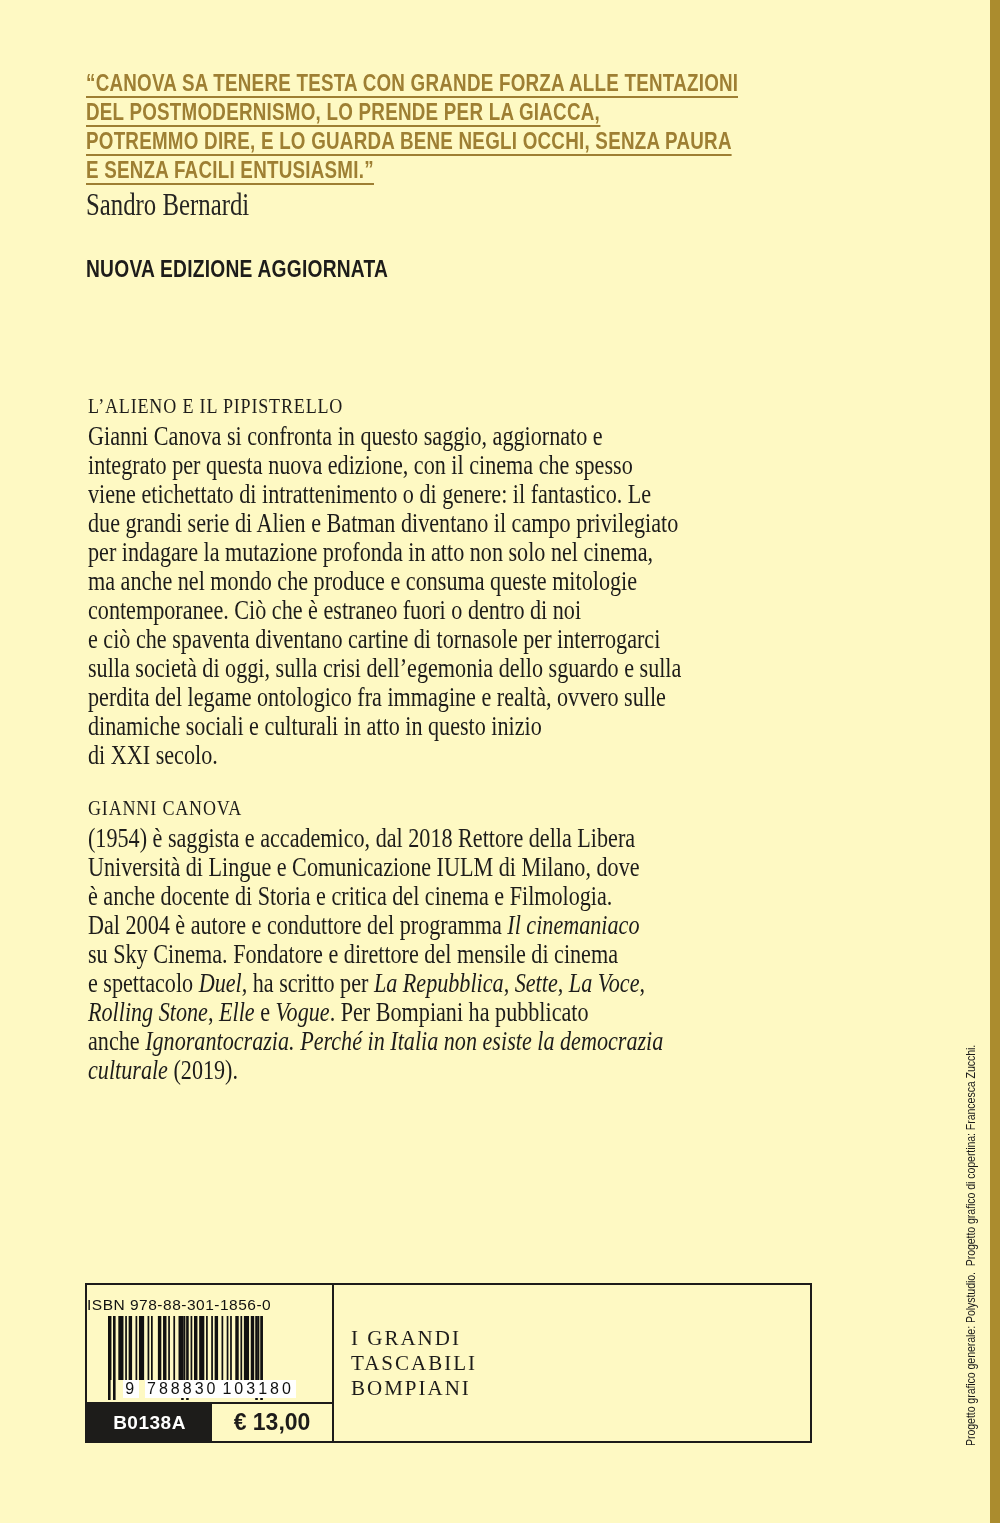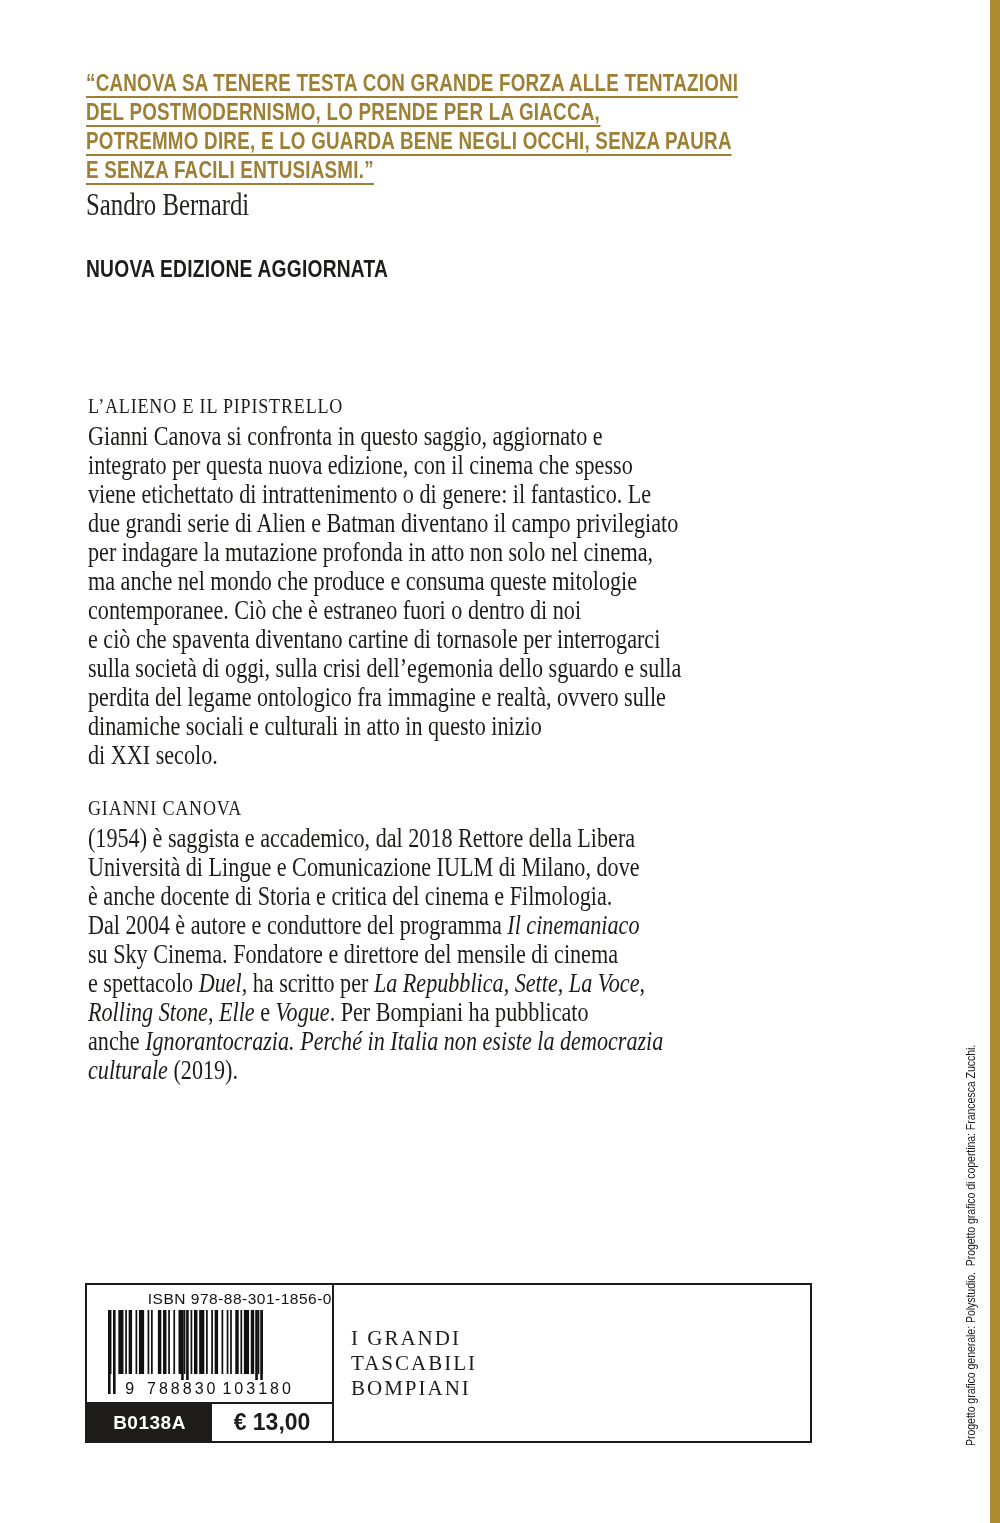--- a/index.html
+++ b/index.html
@@ -1,19 +1,19 @@
 <!DOCTYPE html>
 <html><head>
 <meta charset="utf-8">
 <style>
   html,body{margin:0;padding:0;background:#e8e8e8;}
   .page{
     position:relative;
     width:1000px;height:1523px;
-    background:#ffffff;
+    background:#fef9c3;
     overflow:hidden;
     font-family:"Liberation Serif", serif;
     color:#1d1c1a;
   }
   
   .edge-bar{
     position:absolute;right:0;top:0;width:10px;height:1523px;
     background:#ab8c2e;
   }
   
@@ -64,21 +64,21 @@
   
   .footer-box{
     position:absolute;left:85px;top:1283px;width:727px;height:160px;
     border:2px solid #1d1c1a;box-sizing:border-box;
     display:flex;
     font-family:"Liberation Sans", sans-serif;
   }
   .cell{border-right:2px solid #1d1c1a;box-sizing:border-box;position:relative;}
   .cell:last-child{border-right:none;}
   .cell-barcode{width:247px;display:flex;flex-direction:column;}
-  .bc-area{flex:1;padding-top:3px;text-align:right;position:relative;}
+  .bc-area{flex:1;padding-top:9px;text-align:left;position:relative;}
   .isbn-label{font-size:15.5px;letter-spacing:.5px;color:#111;margin-top:2px;}
   .bc-svg{display:block;margin:2px auto 0 auto;}
   .bc-digits{
     position:absolute;bottom:4px;left:0;width:100%;
     display:flex;justify-content:center;gap:0;
     font-size:16px;letter-spacing:3px;color:#111;
   }
   .bc-digits span{background:#fff;padding:0 2px;}
   .bc-digits .d0{margin-right:6px;}
   .bc-digits .d1{}

